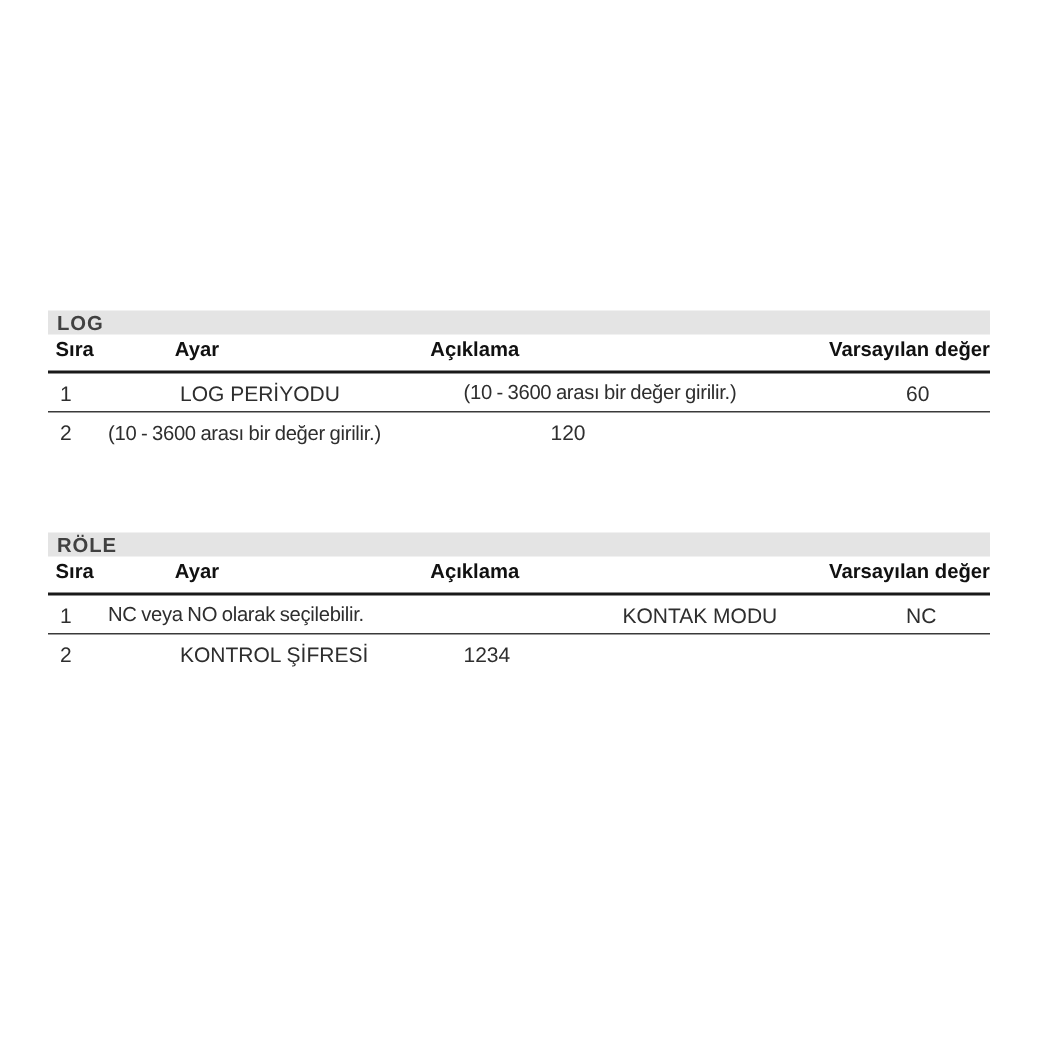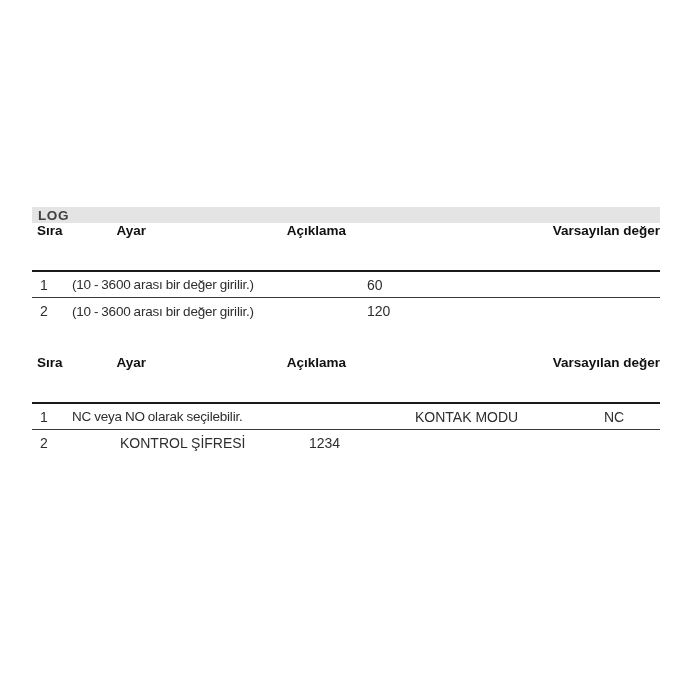--- a/index.html
+++ b/index.html
@@ -36,22 +36,22 @@
     box-sizing:border-box;
   }
   .bar-title{
     font-size:13.5px;
     font-weight:bold;
     color:var(--section-bar-text);
     letter-spacing:0.6px;
   }
   .thead{
     display:flex;
-    height:49px;
-    align-items:flex-start;
+    height:26px;
+    align-items:center;
     padding-bottom:5px;
     box-sizing:border-box;
     border-bottom:2px solid var(--header-rule);
     font-size:13.5px;
     font-weight:bold;
     color:var(--header-text);
   }
   .row{
     display:flex;
     height:26px;
@@ -83,31 +83,35 @@
       <span class="bar-title">LOG</span>
     </div>
     <div class="thead">
       <span class="col col-no">Sıra</span>
       <span class="col col-ayar">Ayar</span>
       <span class="col col-desc">Açıklama</span>
       <span class="col col-val">Varsayılan değer</span>
     </div>
     <div class="row with-sep">
       <span class="col col-no">1</span>
+      <span class="col col-ayar">LOG PERİYODU</span>
       <span class="col col-desc">(10 - 3600 arası bir değer girilir.)</span>
       <span class="col col-val">60</span>
     </div>
     <div class="row">
       <span class="col col-no">2</span>
       <span class="col col-desc">(10 - 3600 arası bir değer girilir.)</span>
       <span class="col col-val">120</span>
     </div>
   </section>
 
   <section class="section" id="section-role">
+    <div class="section-bar">
+      <span class="bar-title">RÖLE</span>
+    </div>
     <div class="thead">
       <span class="col col-no">Sıra</span>
       <span class="col col-ayar">Ayar</span>
       <span class="col col-desc">Açıklama</span>
       <span class="col col-val">Varsayılan değer</span>
     </div>
     <div class="row with-sep">
       <span class="col col-no">1</span>
       <span class="col col-desc">NC veya NO olarak seçilebilir.</span>
       <span class="col col-ayar">KONTAK MODU</span>

